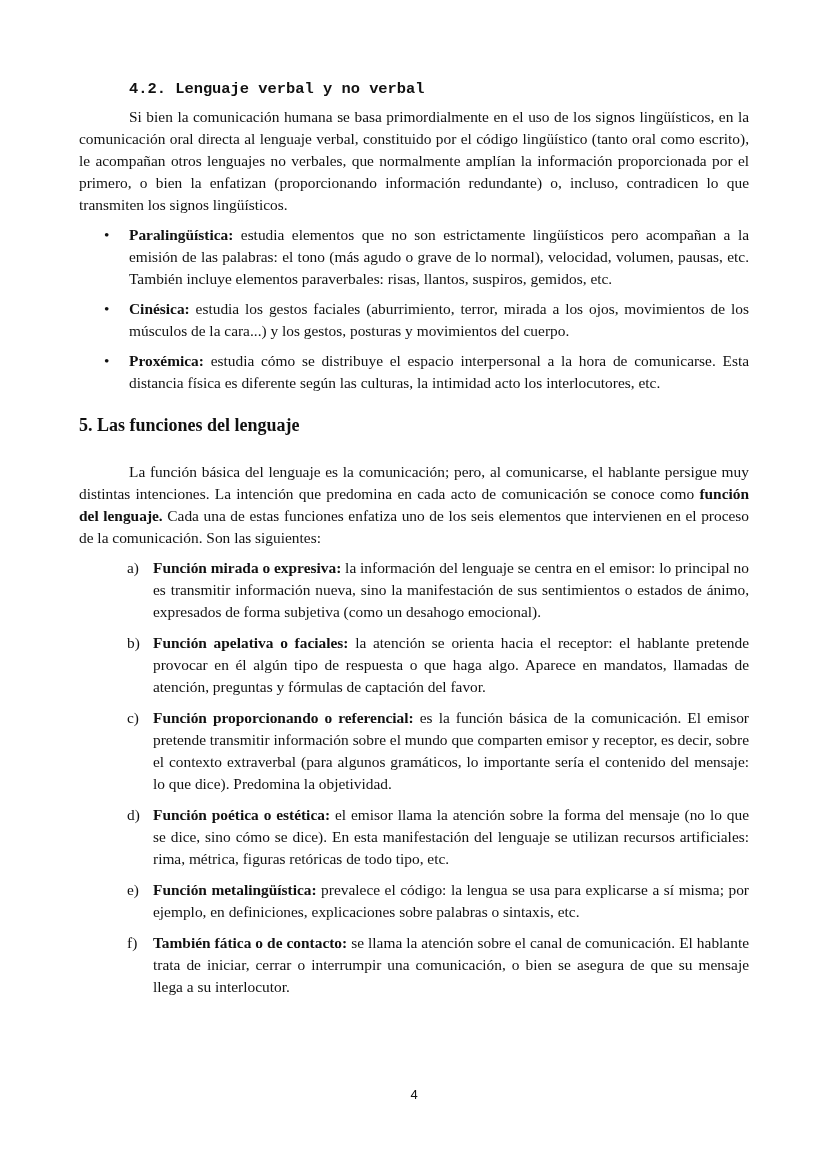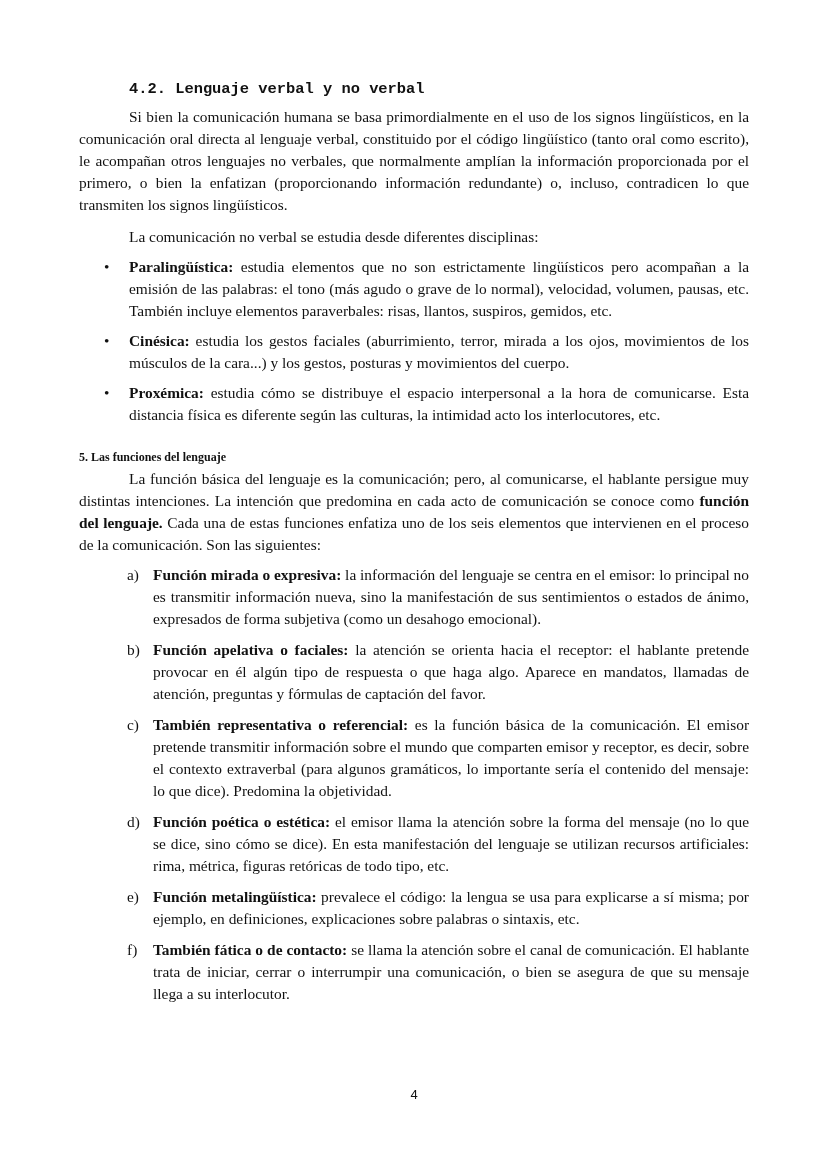--- a/index.html
+++ b/index.html
@@ -3,21 +3,21 @@
   <meta charset="utf-8">
   <style>
     html, body { margin: 0; padding: 0; background: #ffffff; }
     body {
       width: 828px; height: 1171px; position: relative; overflow: hidden;
       font-family: "Liberation Serif", serif; color: #111111;
       font-size: 15.4px; line-height: 22px;
     }
     .page { position: absolute; left: 79px; top: 78px; width: 670px; }
     .h-sub { font-weight: bold; margin: 0 0 6px 50px; font-size: 15.4px; font-family: Liberation Mono, monospace; }
-    .h-sec { font-weight: bold; margin: 0 0 0 0; font-size: 12px; }
+    .h-sec { font-weight: bold; margin: 0 0 25px 0; font-size: 18px; }
     p { margin: 0; text-align: justify; }
     .indent { text-indent: 50px; }
     .gap-m { margin-top: 10px; }
     .gap-l { margin-top: 20px; }
     ul.bullets { list-style: none; margin: 8px 0 0 0; padding: 0; }
     ul.bullets li { position: relative; padding-left: 50px; text-align: justify; margin-bottom: 8px; }
     ul.bullets li .bullet { position: absolute; left: 25px; top: 0; }
     ol.funcs { list-style: none; margin: 8px 0 0 0; padding: 0; }
     ol.funcs li { position: relative; padding-left: 74px; text-align: justify; margin-bottom: 9px; }
     ol.funcs li .marker { position: absolute; left: 48px; top: 0; }
@@ -27,21 +27,20 @@
       font-family: "Liberation Sans", sans-serif; font-size: 13px;
     }
   </style>
 </head>
 <body>
 
 <div class="page">
 
   <div class="h-sub">4.2. Lenguaje verbal y no verbal</div>
   <p class="indent">Si bien la comunicación humana se basa primordialmente en el uso de los signos lingüísticos, en la comunicación oral directa al lenguaje verbal, constituido por el código lingüístico (tanto oral como escrito), le acompañan otros lenguajes no verbales, que normalmente amplían la información proporcionada por el primero, o bien la enfatizan (proporcionando información redundante) o, incluso, contradicen lo que transmiten los signos lingüísticos.</p>
-  <p class="indent gap-m">La comunicación no verbal se estudia desde diferentes disciplinas:</p>
 
   <ul class="bullets">
     <li>
       <span class="bullet">•</span>
       <b>Paralingüística:</b><span> estudia elementos que no son estrictamente lingüísticos pero acompañan a la emisión de las palabras: el tono (más agudo o grave de lo normal), velocidad, volumen, pausas, etc. También incluye elementos paraverbales: risas, llantos, suspiros, gemidos, etc.</span>
     </li>
     <li>
       <span class="bullet">•</span>
       <b>Cinésica:</b><span> estudia los gestos faciales (aburrimiento, terror, mirada a los ojos, movimientos de los músculos de la cara...) y los gestos, posturas y movimientos del cuerpo.</span>
     </li>
@@ -58,21 +57,21 @@
     <li>
       <span class="marker">a)</span>
       <b>Función mirada o expresiva:</b><span> la información del lenguaje se centra en el emisor: lo principal no es transmitir información nueva, sino la manifestación de sus sentimientos o estados de ánimo, expresados de forma subjetiva (como un desahogo emocional).</span>
     </li>
     <li>
       <span class="marker">b)</span>
       <b>Función apelativa o faciales:</b><span> la atención se orienta hacia el receptor: el hablante pretende provocar en él algún tipo de respuesta o que haga algo. Aparece en mandatos, llamadas de atención, preguntas y fórmulas de captación del favor.</span>
     </li>
     <li>
       <span class="marker">c)</span>
-      <b>También representativa o referencial:</b><span> es la función básica de la comunicación. El emisor pretende transmitir información sobre el mundo que comparten emisor y receptor, es decir, sobre el contexto extraverbal (para algunos gramáticos, lo importante sería el contenido del mensaje: lo que dice). Predomina la objetividad.</span>
+      <b>Función proporcionando o referencial:</b><span> es la función básica de la comunicación. El emisor pretende transmitir información sobre el mundo que comparten emisor y receptor, es decir, sobre el contexto extraverbal (para algunos gramáticos, lo importante sería el contenido del mensaje: lo que dice). Predomina la objetividad.</span>
     </li>
     <li>
       <span class="marker">d)</span>
       <b>Función poética o estética:</b><span> el emisor llama la atención sobre la forma del mensaje (no lo que se dice, sino cómo se dice). En esta manifestación del lenguaje se utilizan recursos artificiales: rima, métrica, figuras retóricas de todo tipo, etc.</span>
     </li>
     <li>
       <span class="marker">e)</span>
       <b>Función metalingüística:</b><span> prevalece el código: la lengua se usa para explicarse a sí misma; por ejemplo, en definiciones, explicaciones sobre palabras o sintaxis, etc.</span>
     </li>
     <li>

